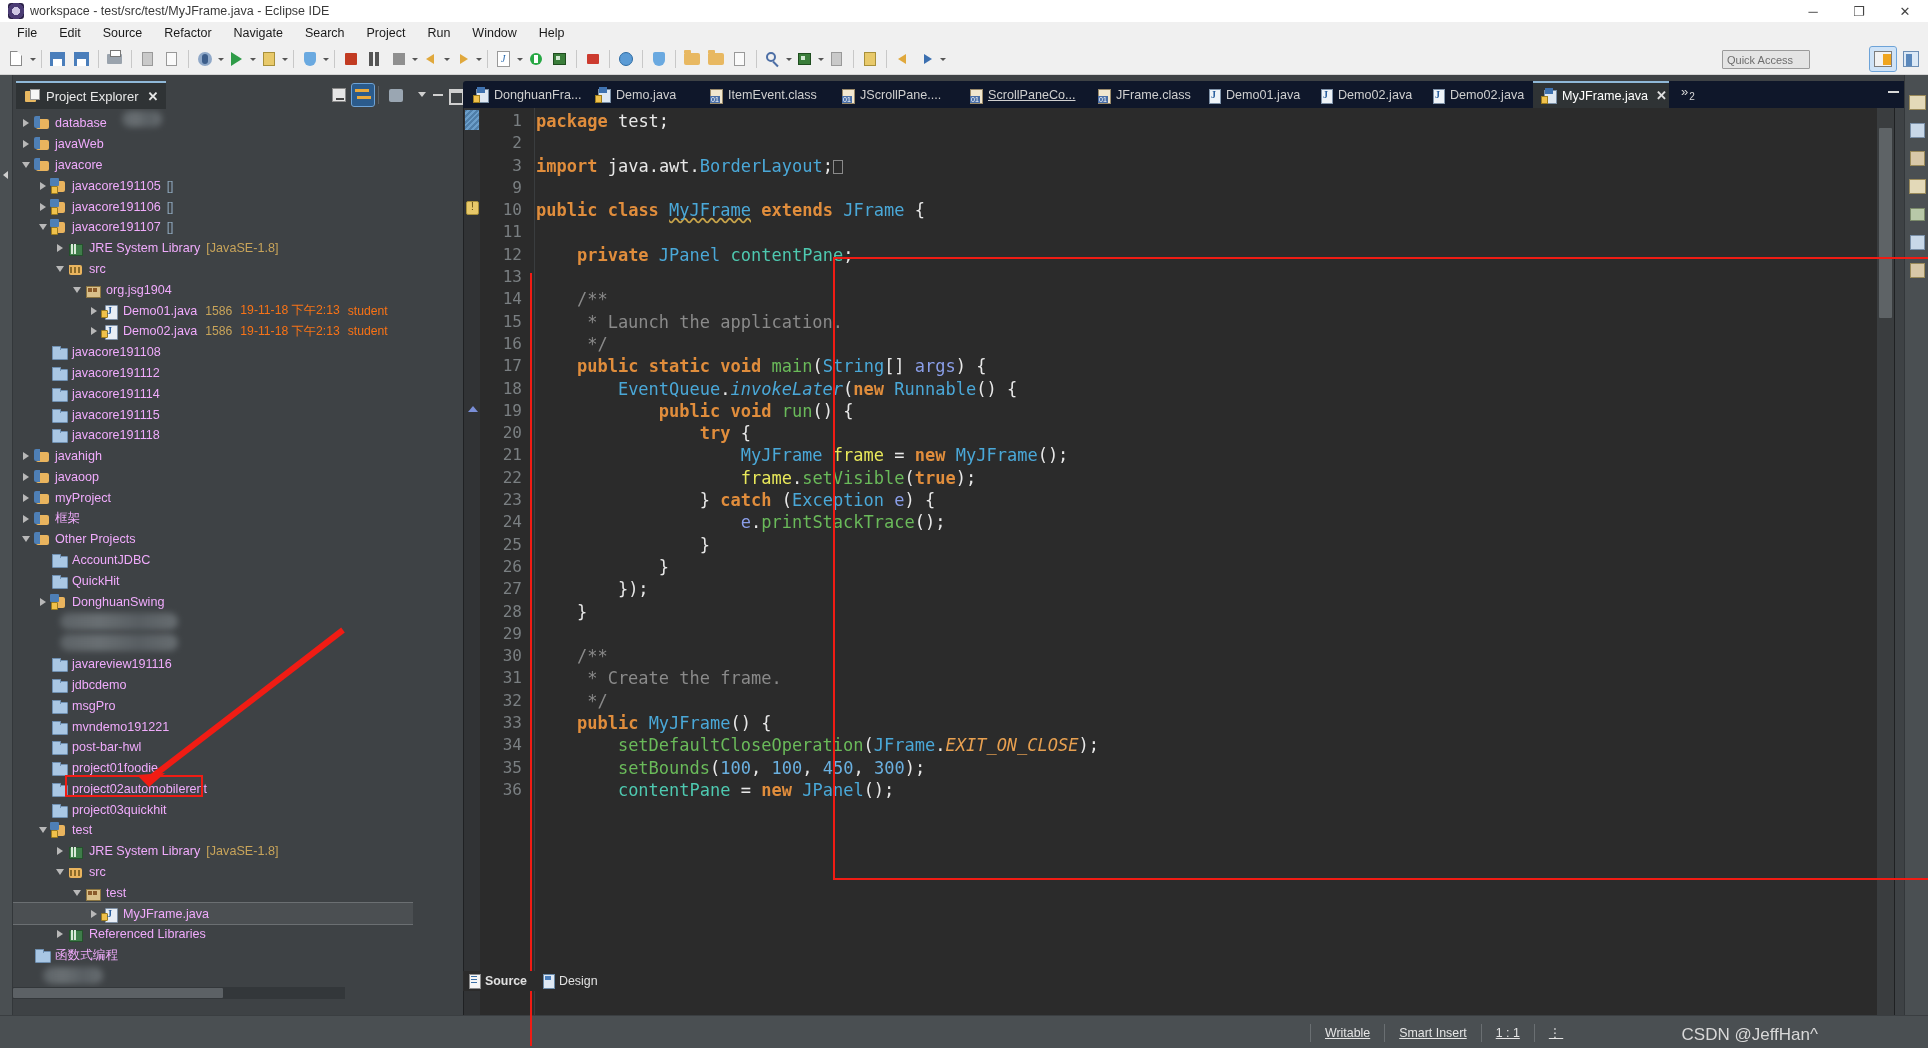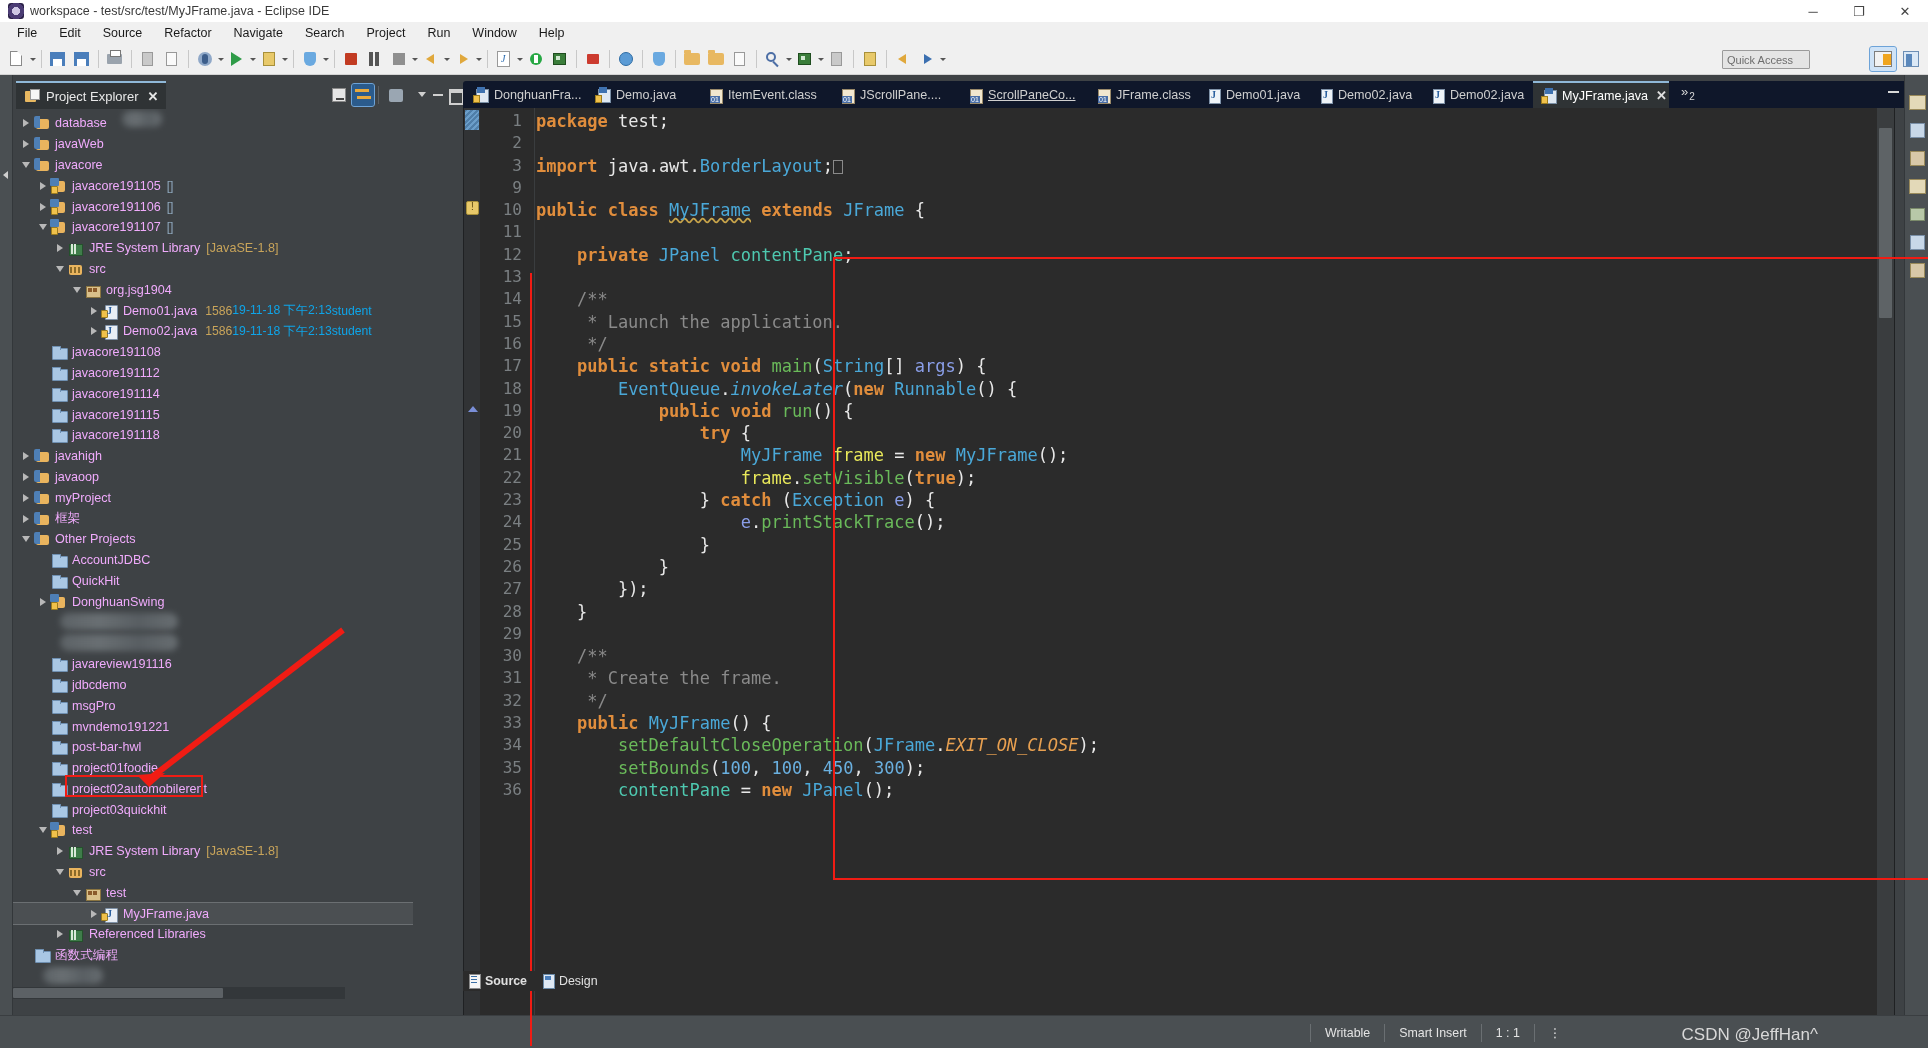--- a/index.html
+++ b/index.html
@@ -227,21 +227,21 @@
   
   .ic-pkg::before{content:"";position:absolute;left:2px;top:4px;width:13px;height:10px;background:#d9c08a;border:1px solid #8a7440;}
   .ic-pkg::after{content:"";position:absolute;left:4px;top:6px;width:4px;height:4px;background:#8a5a2a;box-shadow:5px 0 0 #8a5a2a;}
   
   .ic-javafile::before{content:"";position:absolute;left:4px;top:2px;width:11px;height:13px;background:#e8eef5;border:1px solid #7f92a8;border-radius:1px;}
   .ic-javafile::after{content:"J";position:absolute;left:6px;top:2px;font-size:10px;line-height:12px;color:#2a5f9e;font-family:"Liberation Serif",serif;font-weight:bold;}
   .ic-javafile .badge-lock{left:0px;bottom:1px;}
 
   .tlabel { color: #f0abfc; }
   .tmeta { color: #c8a45a; margin-left: 8px; font-size: 12.2px; }
-  .tmeta2 { color: #0ea5e9; font-size: 12.2px; }
+  .tmeta2 { color: #f97316; margin-left: 8px; font-size: 12.2px; }
   .tsuffix { color: #8fa8bd; margin-left: 6px; font-size: 12.2px; }
   .jre-ver { color: #c8a45a; margin-left: 6px; }
 
   
   .blur-row { position: relative; }
   .blur-patch {
     position: absolute; border-radius: 9px;
     background: linear-gradient(90deg,#5e6468,#6c7276,#5a6064,#6a7074);
     filter: blur(3px); opacity: .95;
   }
@@ -396,21 +396,21 @@
   .rr-d::before{content:"";position:absolute;left:2px;top:3px;width:13px;height:11px;background:#b8c8a8;border:1px solid #7a8a6a;}
 
   
   #statusbar {
     position: absolute; left: 0; bottom: 0; width: 1928px; height: 33px;
     background: #4a4f52; border-top: 1px solid #3a3e41;
     display: flex; align-items: center;
   }
   #statusbar .sb-cell {
     font-size: 12.4px; color: #e4e4e4; padding: 0 14px; height: 18px;
-    display: flex; align-items: center; white-space: nowrap;
+    display: flex; align-items: center; white-space: nowrap; text-decoration: underline;
   }
   #statusbar .sb-div { width: 1px; height: 18px; background: #6a6f72; }
   #status-left { position: absolute; left: 0; top: 0; width: 1310px; height: 33px; }
   #status-right { position: absolute; left: 1310px; top: 0; display: flex; align-items: center; height: 33px; }
   #watermark {
     position: absolute; right: 110px; bottom: 3px;
     font-size: 17px; color: #d8d8d8; font-family: "Liberation Sans", sans-serif;
     white-space: nowrap;
   }
   .sb-dots { letter-spacing: 2px; color:#c8c8c8; }

